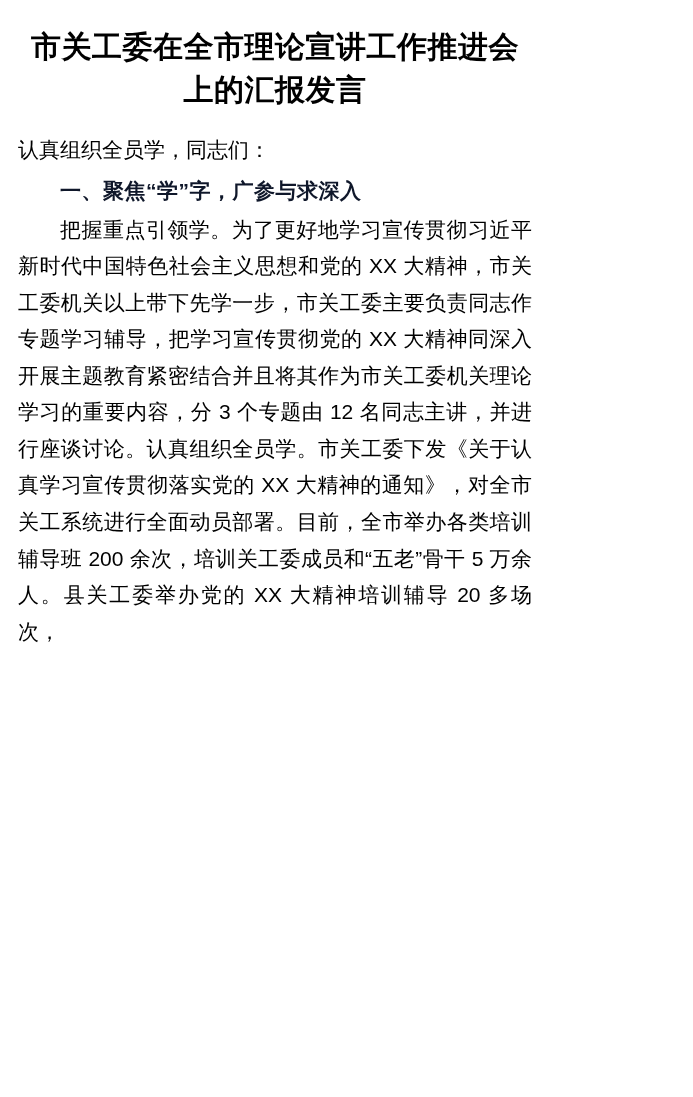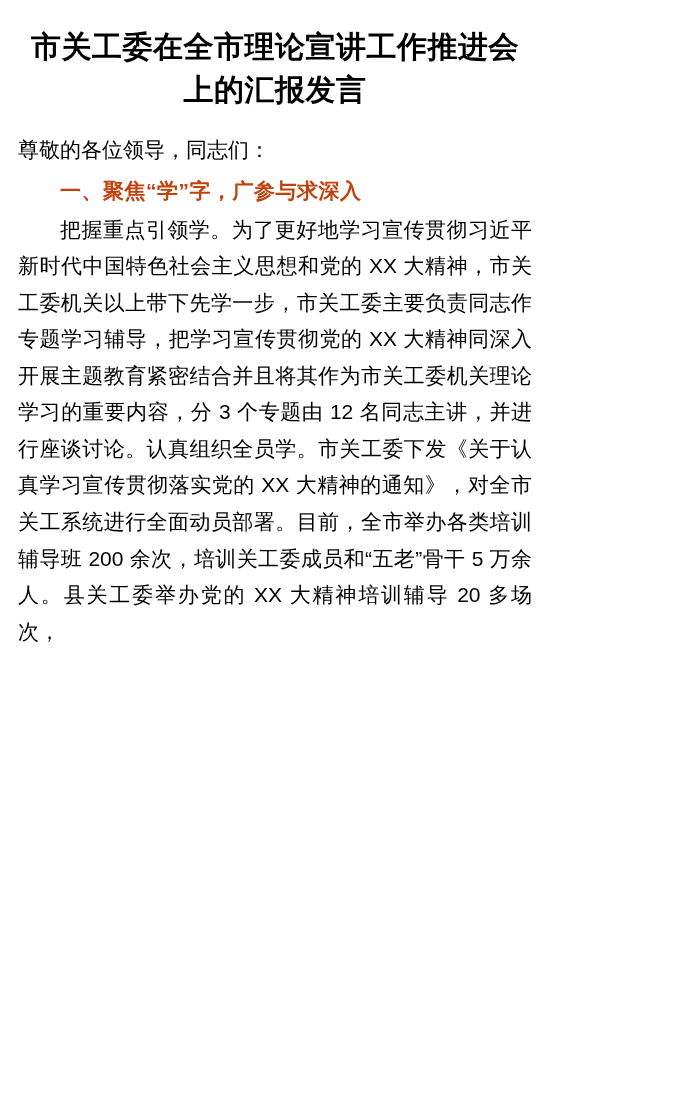--- a/index.html
+++ b/index.html
@@ -42,33 +42,33 @@
     line-height: 1.74;
     margin: 0 0 2px 0;
     text-indent: 2em;
     text-align: justify;
     text-justify: inter-ideograph;
   }
   .section-heading {
     font-size: 21px;
     font-weight: bold;
     line-height: 1.74;
-    color: #c2410c;
+    color: #0f172a;
     text-indent: 2em;
     margin: 6px 0 2px 0;
     letter-spacing: 0.5px;
   }
 </style>
 </head>
 <body>
 
 <div class="page">
 
   <h1 class="doc-title">市关工委在全市理论宣讲工作推进会上的汇报发言</h1>
 
-  <p class="salutation">尊敬的各位领导，同志们：</p>
+  <p class="salutation">认真组织全员学，同志们：</p>
 
 
   <h2 class="section-heading">一、聚焦“学”字，广参与求深入</h2>
 
   <p class="para">把握重点引领学。为了更好地学习宣传贯彻习近平新时代中国特色社会主义思想和党的 XX 大精神，市关工委机关以上带下先学一步，市关工委主要负责同志作专题学习辅导，把学习宣传贯彻党的 XX 大精神同深入开展主题教育紧密结合并且将其作为市关工委机关理论学习的重要内容，分 3 个专题由 12 名同志主讲，并进行座谈讨论。认真组织全员学。市关工委下发《关于认真学习宣传贯彻落实党的 XX 大精神的通知》，对全市关工系统进行全面动员部署。目前，全市举办各类培训辅导班 200 余次，培训关工委成员和“五老”骨干 5 万余人。县关工委举办党的 XX 大精神培训辅导 20 多场次，</p>
 
 </div>
 
 </body></html>

